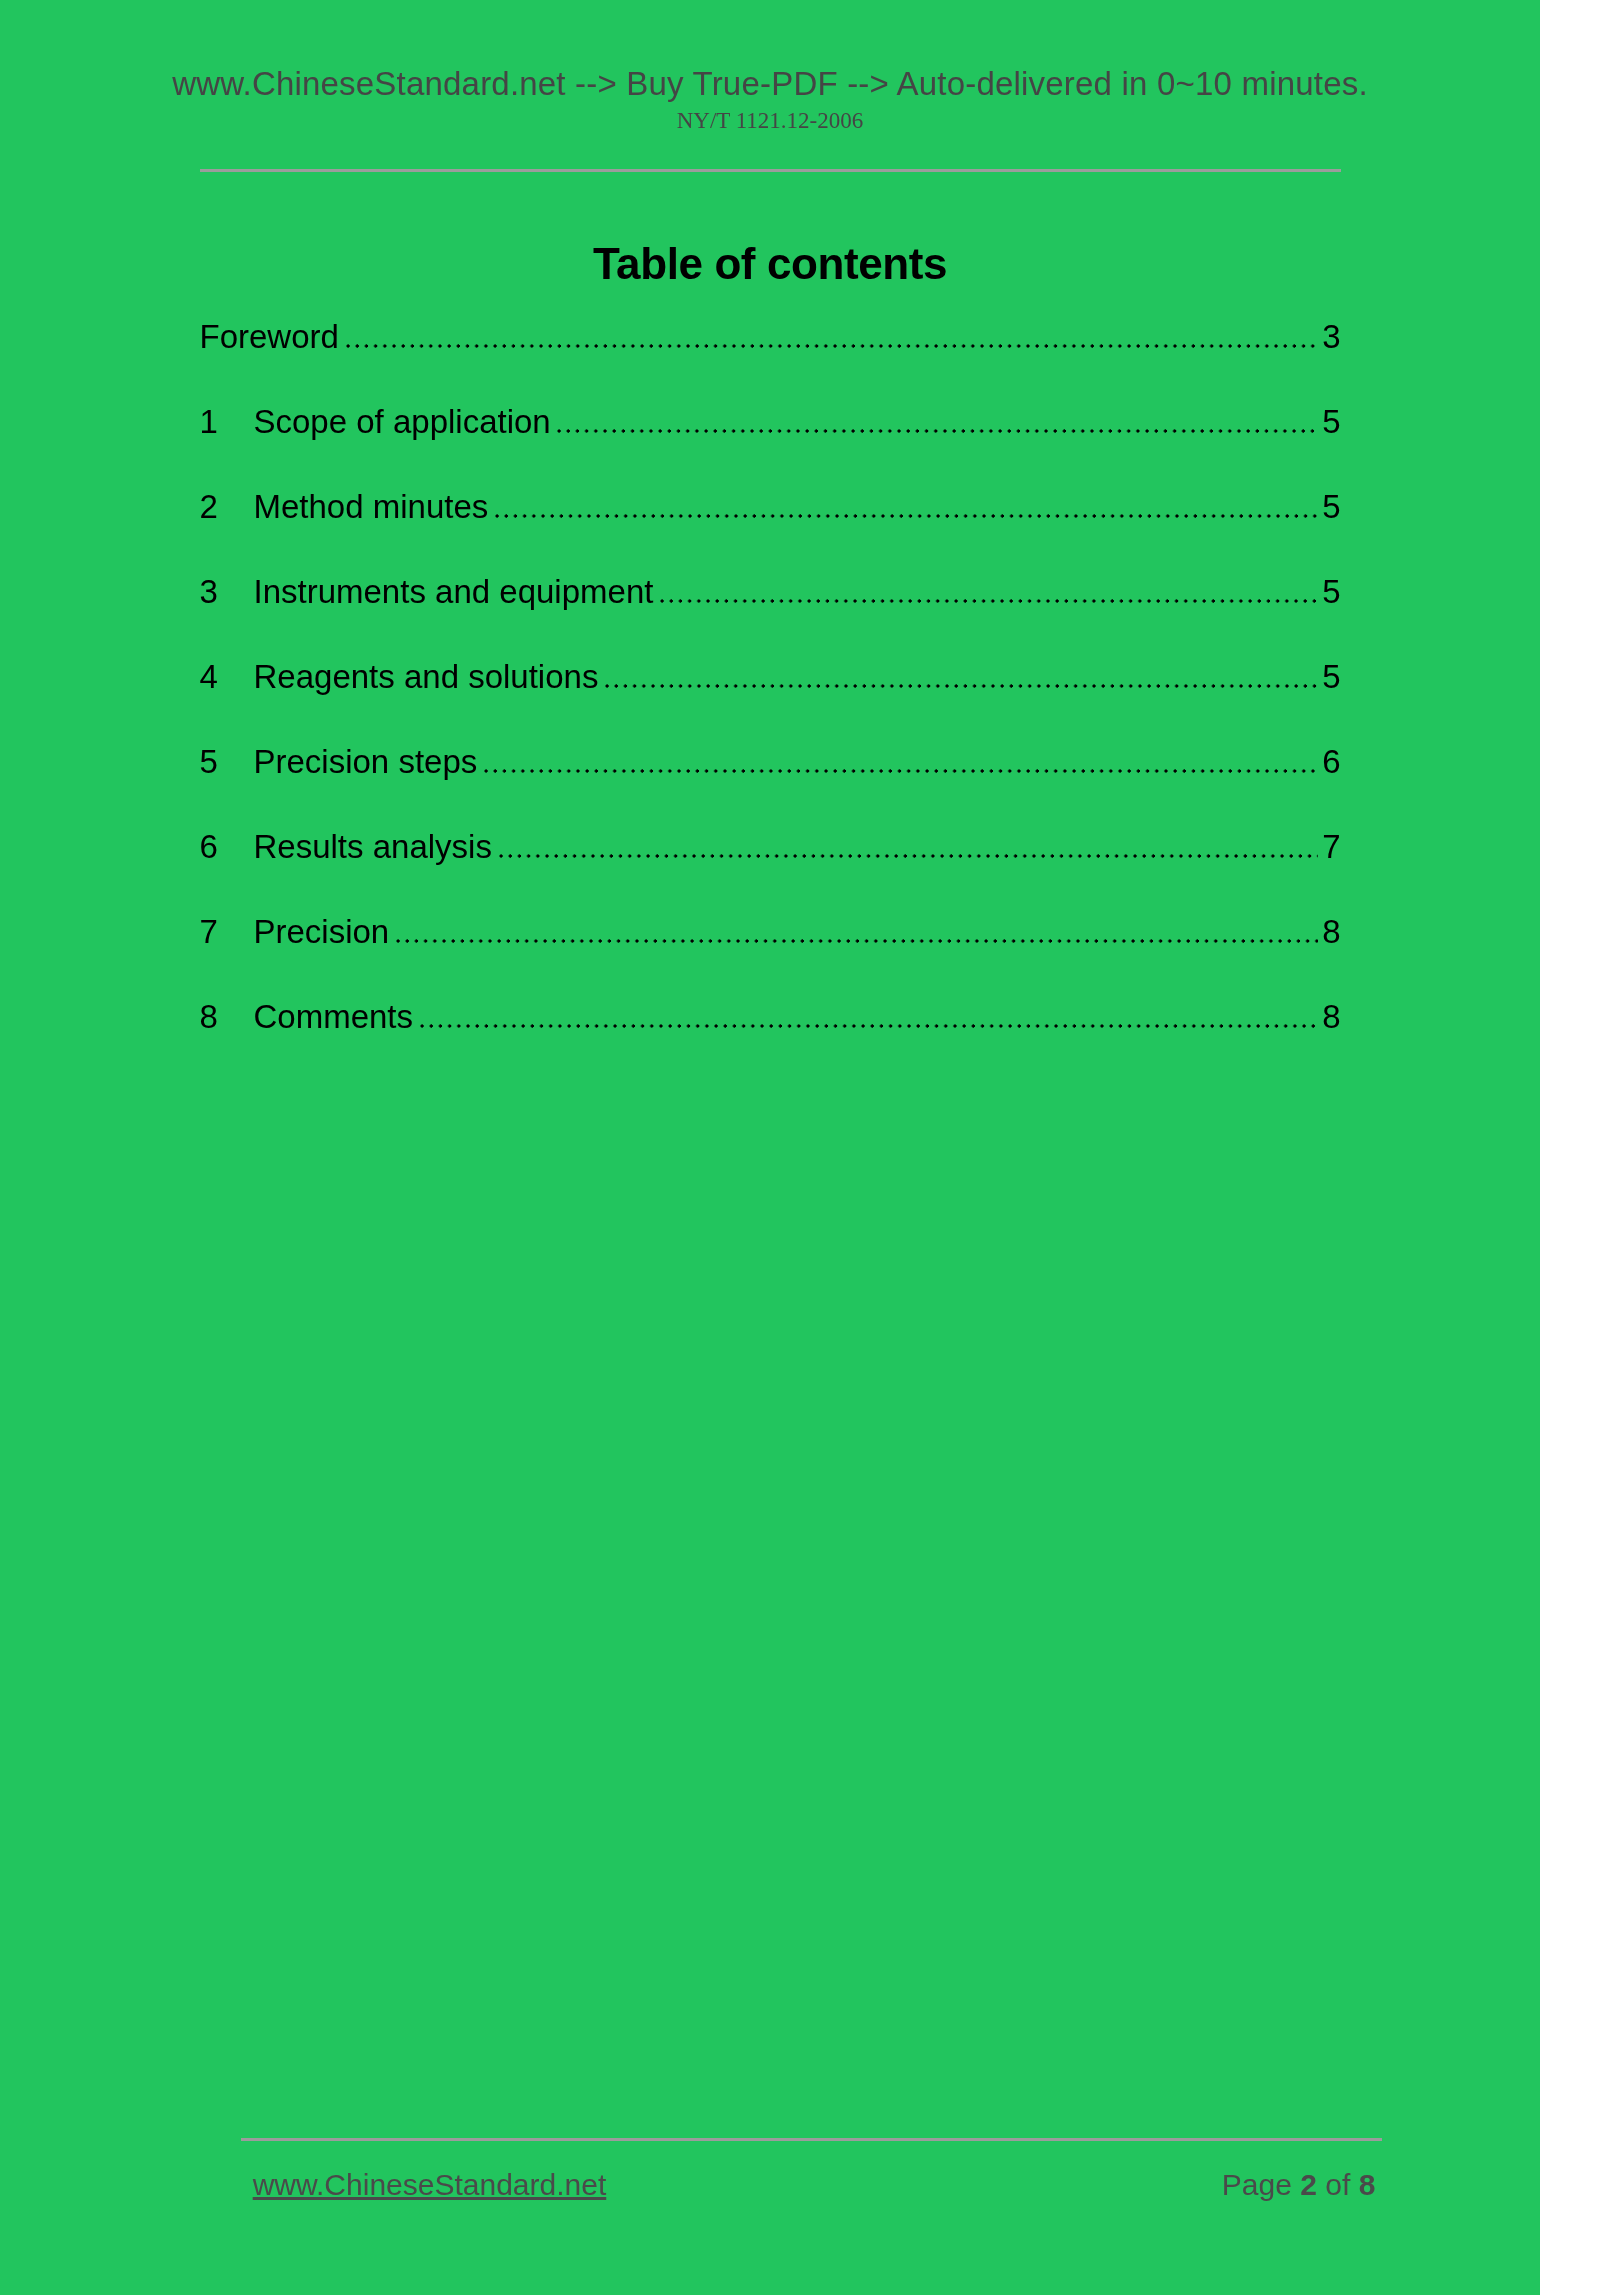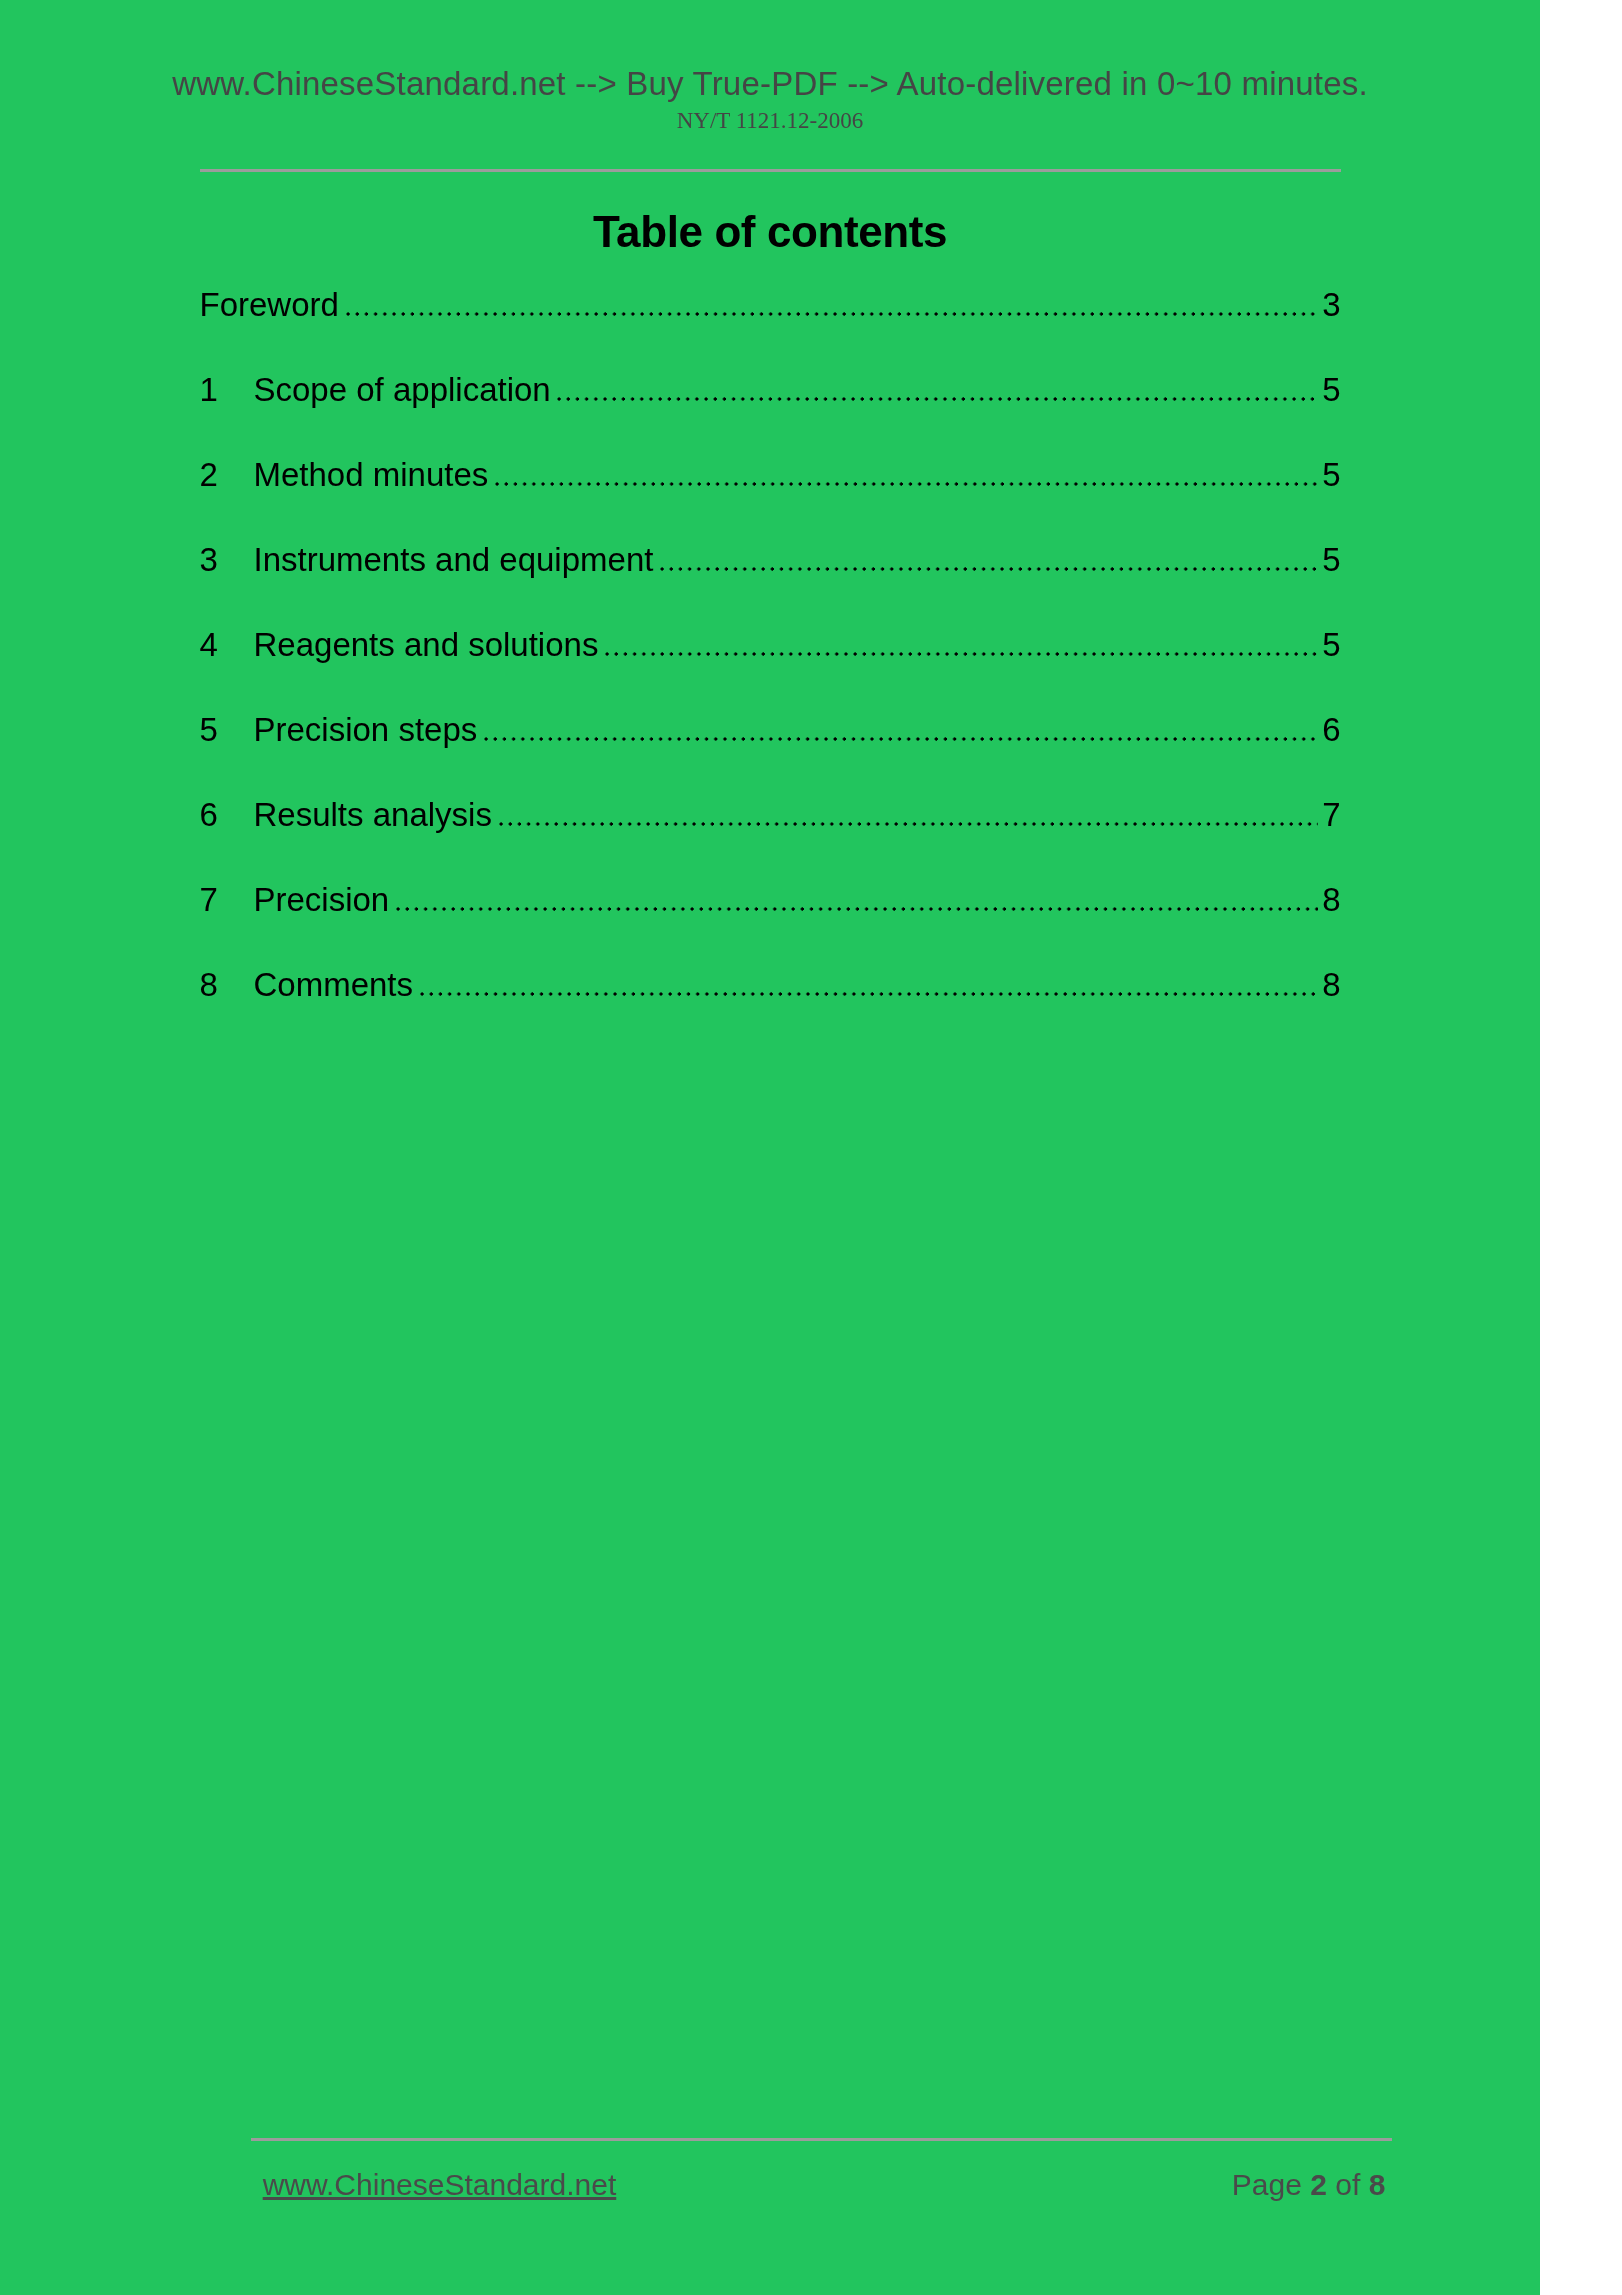--- a/index.html
+++ b/index.html
@@ -24,21 +24,21 @@
     color: #454545;
     font-family: Liberation Serif, serif;
   }
   .rule {
     width: 1141px;
     height: 2.5px;
     background: #9c9c9c;
     margin: 31px auto 0 auto;
   }
   .doc-title {
-    margin-top: 36px;
+    margin-top: 68px;
     text-align: center;
     font-size: 44px;
     line-height: 48px;
     font-weight: bold;
     color: #000000;
     letter-spacing: -0.4px;
   }
   .toc {
     width: 1141px;
     margin: 30px auto 0 auto;
@@ -63,21 +63,21 @@
     margin: 0 4.2px 7.5px 6.7px;
     background-image: radial-gradient(circle at 2.1px 2.1px, #000 1.5px, transparent 1.9px);
     background-size: 9.2px 4.2px;
     background-repeat: repeat-x;
     background-position: left bottom;
   }
   .toc-page { flex: 0 0 auto; }
   .footer {
     position: absolute;
     top: 2138px;
-    left: 251px;
+    left: 241px;
     width: 1141px;
   }
   .footer-rule { width: 100%; height: 2.5px; background: #9c9c9c; margin: 0; }
   .footer-row {
     display: flex;
     justify-content: space-between;
     align-items: baseline;
     margin-top: 26px;
     font-size: 30px;
     line-height: 35px;

